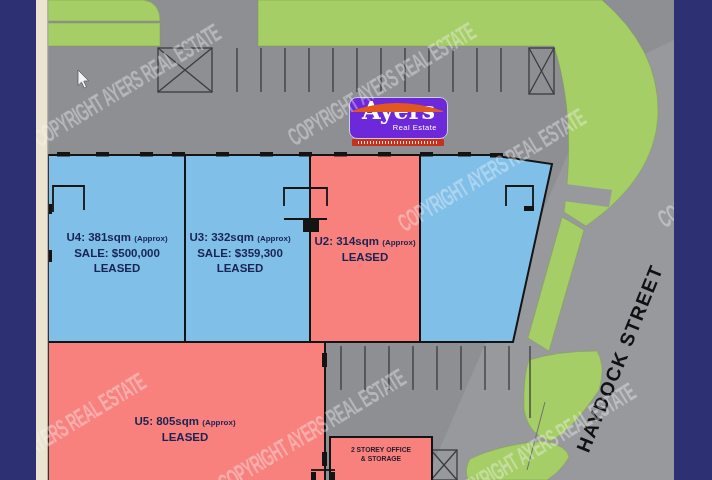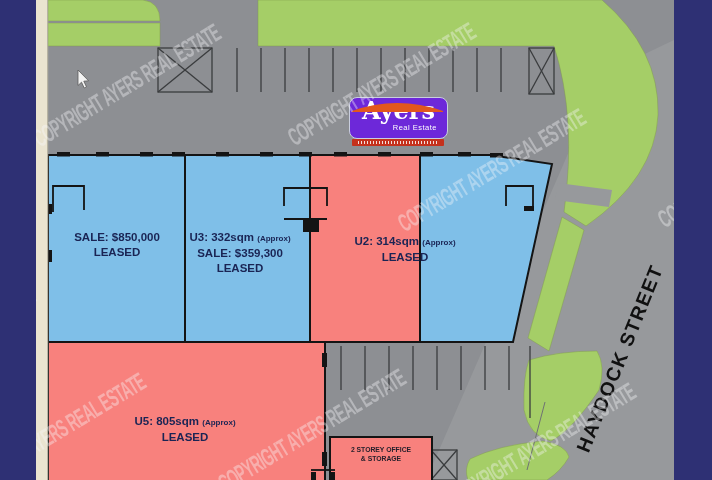--- a/index.html
+++ b/index.html
@@ -168,29 +168,30 @@
 
     <rect x="36" y="0" width="12" height="480" fill="#eae4d0"></rect>
     <rect x="47" y="0" width="1.2" height="480" fill="#b7b3a2"></rect>
     <rect x="0" y="0" width="36" height="480" fill="#2e3074"></rect>
     <rect x="674" y="0" width="38" height="480" fill="#2e3074"></rect>
 
     <path d="M78,70 l0,15.5 l3.5,-3.3 l2.7,5.8 l2.3,-1.1 l-2.7,-5.7 l4.8,-0.4 Z" fill="#f3f3f3" stroke="#5a5a5a" stroke-width="0.8"></path>
   </svg>
 
   <div class="unit-label" style="left:50px;top:230px;width:134px;">
-    <div>SALE: $850,000</div>
+    <div><span>U4: 381sqm</span> <span class="approx">(Approx)</span></div>
+    <div>SALE: $500,000</div>
     <div>LEASED</div>
   </div>
   <div class="unit-label" style="left:176px;top:230px;width:128px;">
     <div><span>U3: 332sqm</span> <span class="approx">(Approx)</span></div>
     <div>SALE: $359,300</div>
     <div>LEASED</div>
   </div>
-  <div class="unit-label" style="left:308px;top:234px;width:114px;margin-left:40px;">
+  <div class="unit-label" style="left:308px;top:234px;width:114px;">
     <div><span>U2: 314sqm</span> <span class="approx">(Approx)</span></div>
     <div>LEASED</div>
   </div>
   <div class="unit-label" style="left:110px;top:414px;width:150px;">
     <div><span>U5: 805sqm</span> <span class="approx">(Approx)</span></div>
     <div>LEASED</div>
   </div>
 
   <div class="office-label" style="left:332px;top:446px;width:98px;">
     <div>2 STOREY OFFICE</div>

